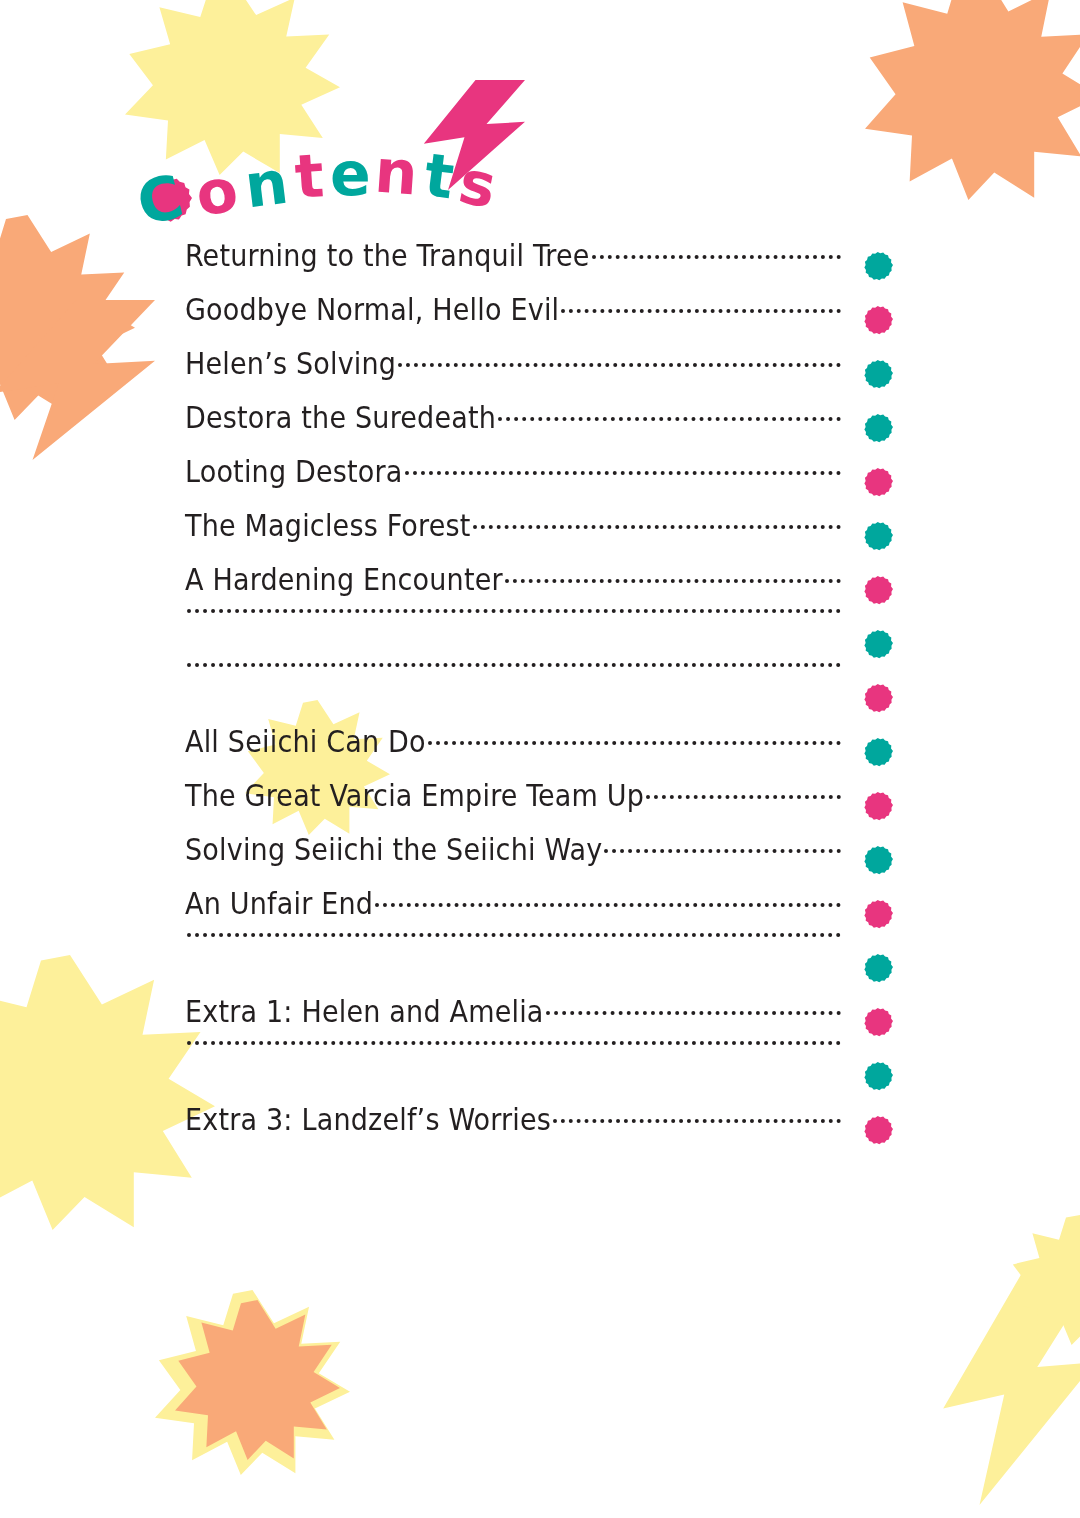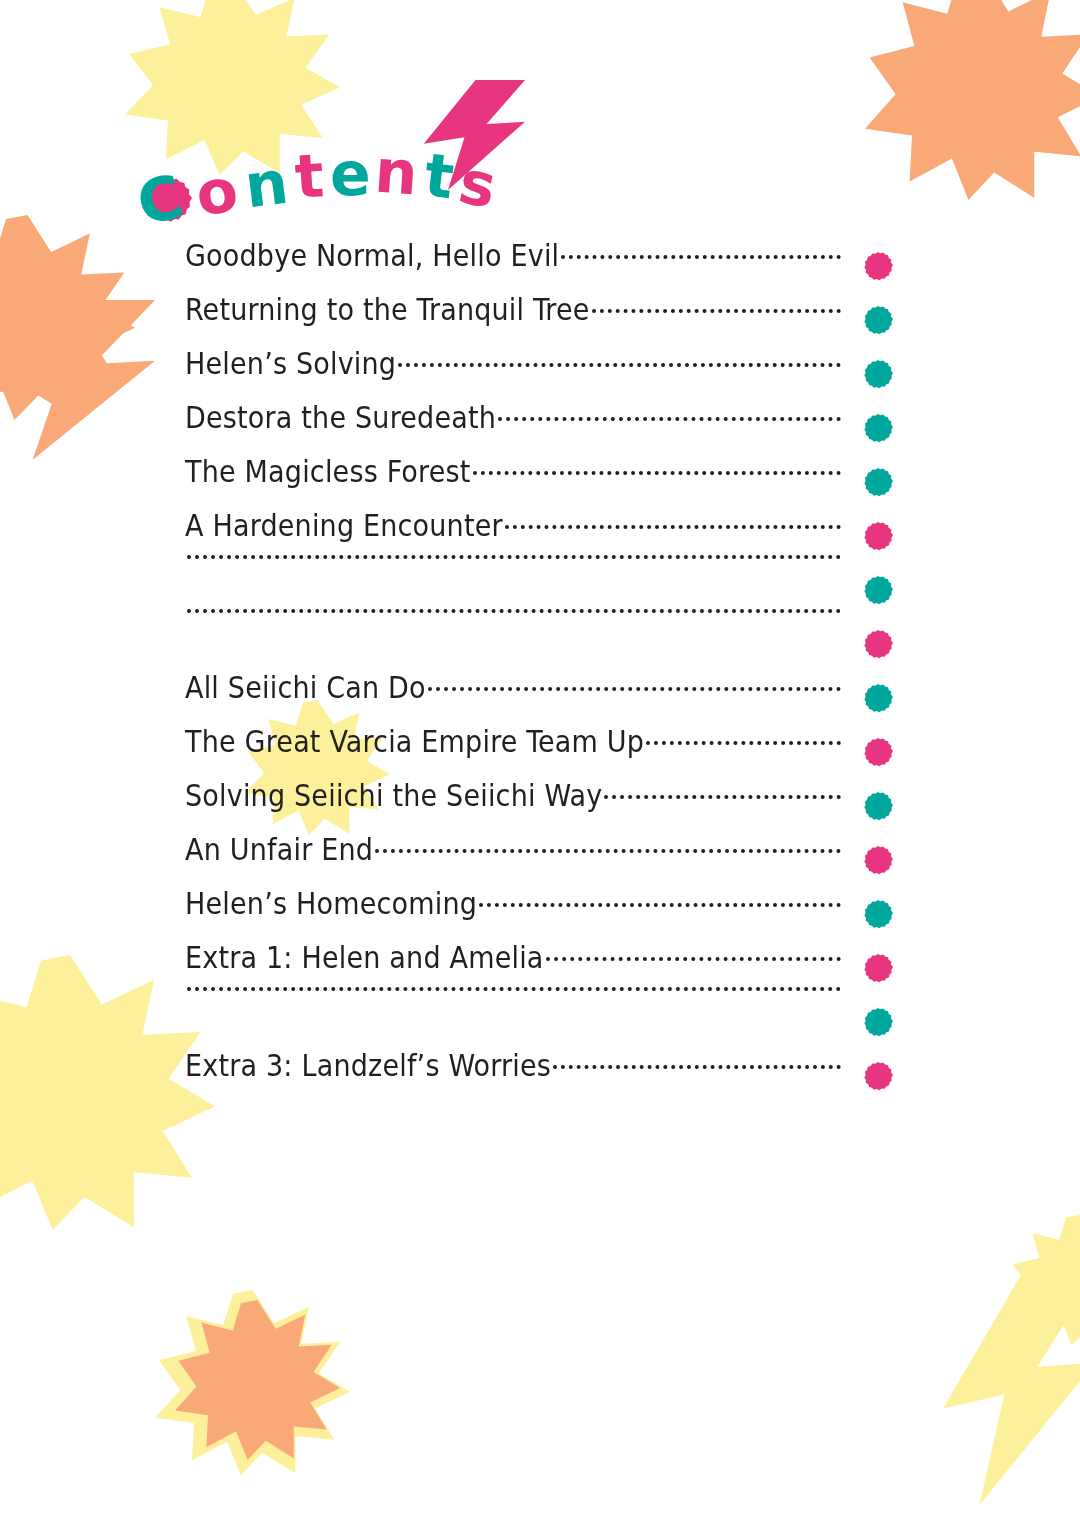--- a/index.html
+++ b/index.html
@@ -143,48 +143,55 @@
   <span class="ltr teal" style="left:115px; top:14px; transform: rotate(-7deg);">n</span>
   <span class="ltr" style="left:165px; top:6px; transform: rotate(-4deg);">t</span>
   <span class="ltr teal" style="left:200px; top:4px; transform: rotate(0deg);">e</span>
   <span class="ltr" style="left:245px; top:2px; transform: rotate(4deg);">n</span>
   <span class="ltr teal" style="left:295px; top:6px; transform: rotate(7deg);">t</span>
   <span class="ltr" style="left:330px; top:14px; transform: rotate(11deg);">s</span>
 </div>
 
 <div id="toc">
     <div class="toc-row">
+      <span class="toc-label">Returning to the Tranquil Tree</span>
+      <span class="toc-dots"></span>
+      <span class="toc-mark">
+        <span class="burst24" style="display: block; background: rgb(0, 167, 157);"></span>
+      </span>
+    </div>
+    <div class="toc-row">
       <span class="toc-label">Goodbye Normal, Hello Evil</span>
       <span class="toc-dots"></span>
       <span class="toc-mark">
         <span class="burst24" style="display: block; background: rgb(232, 53, 127);"></span>
       </span>
     </div>
     <div class="toc-row">
-      <span class="toc-label">Returning to the Tranquil Tree</span>
-      <span class="toc-dots"></span>
-      <span class="toc-mark">
-        <span class="burst24" style="display: block; background: rgb(0, 167, 157);"></span>
-      </span>
-    </div>
-    <div class="toc-row">
       <span class="toc-label">Helen’s Solving</span>
       <span class="toc-dots"></span>
       <span class="toc-mark">
         <span class="burst24" style="display: block; background: rgb(0, 167, 157);"></span>
       </span>
     </div>
     <div class="toc-row">
       <span class="toc-label">Destora the Suredeath</span>
       <span class="toc-dots"></span>
       <span class="toc-mark">
         <span class="burst24" style="display: block; background: rgb(0, 167, 157);"></span>
       </span>
     </div>
     <div class="toc-row">
+      <span class="toc-label">Looting Destora</span>
+      <span class="toc-dots"></span>
+      <span class="toc-mark">
+        <span class="burst24" style="display: block; background: rgb(232, 53, 127);"></span>
+      </span>
+    </div>
+    <div class="toc-row">
       <span class="toc-label">The Magicless Forest</span>
       <span class="toc-dots"></span>
       <span class="toc-mark">
         <span class="burst24" style="display: block; background: rgb(0, 167, 157);"></span>
       </span>
     </div>
     <div class="toc-row">
       <span class="toc-label">A Hardening Encounter</span>
       <span class="toc-dots"></span>
       <span class="toc-mark">
@@ -225,21 +232,20 @@
       </span>
     </div>
     <div class="toc-row">
       <span class="toc-label">An Unfair End</span>
       <span class="toc-dots"></span>
       <span class="toc-mark">
         <span class="burst24" style="display: block; background: rgb(232, 53, 127);"></span>
       </span>
     </div>
     <div class="toc-row">
-      <span class="toc-label">Helen’s Homecoming</span>
       <span class="toc-dots"></span>
       <span class="toc-mark">
         <span class="burst24" style="display: block; background: rgb(0, 167, 157);"></span>
       </span>
     </div>
     <div class="toc-row">
       <span class="toc-label">Extra 1: Helen and Amelia</span>
       <span class="toc-dots"></span>
       <span class="toc-mark">
         <span class="burst24" style="display: block; background: rgb(232, 53, 127);"></span>

